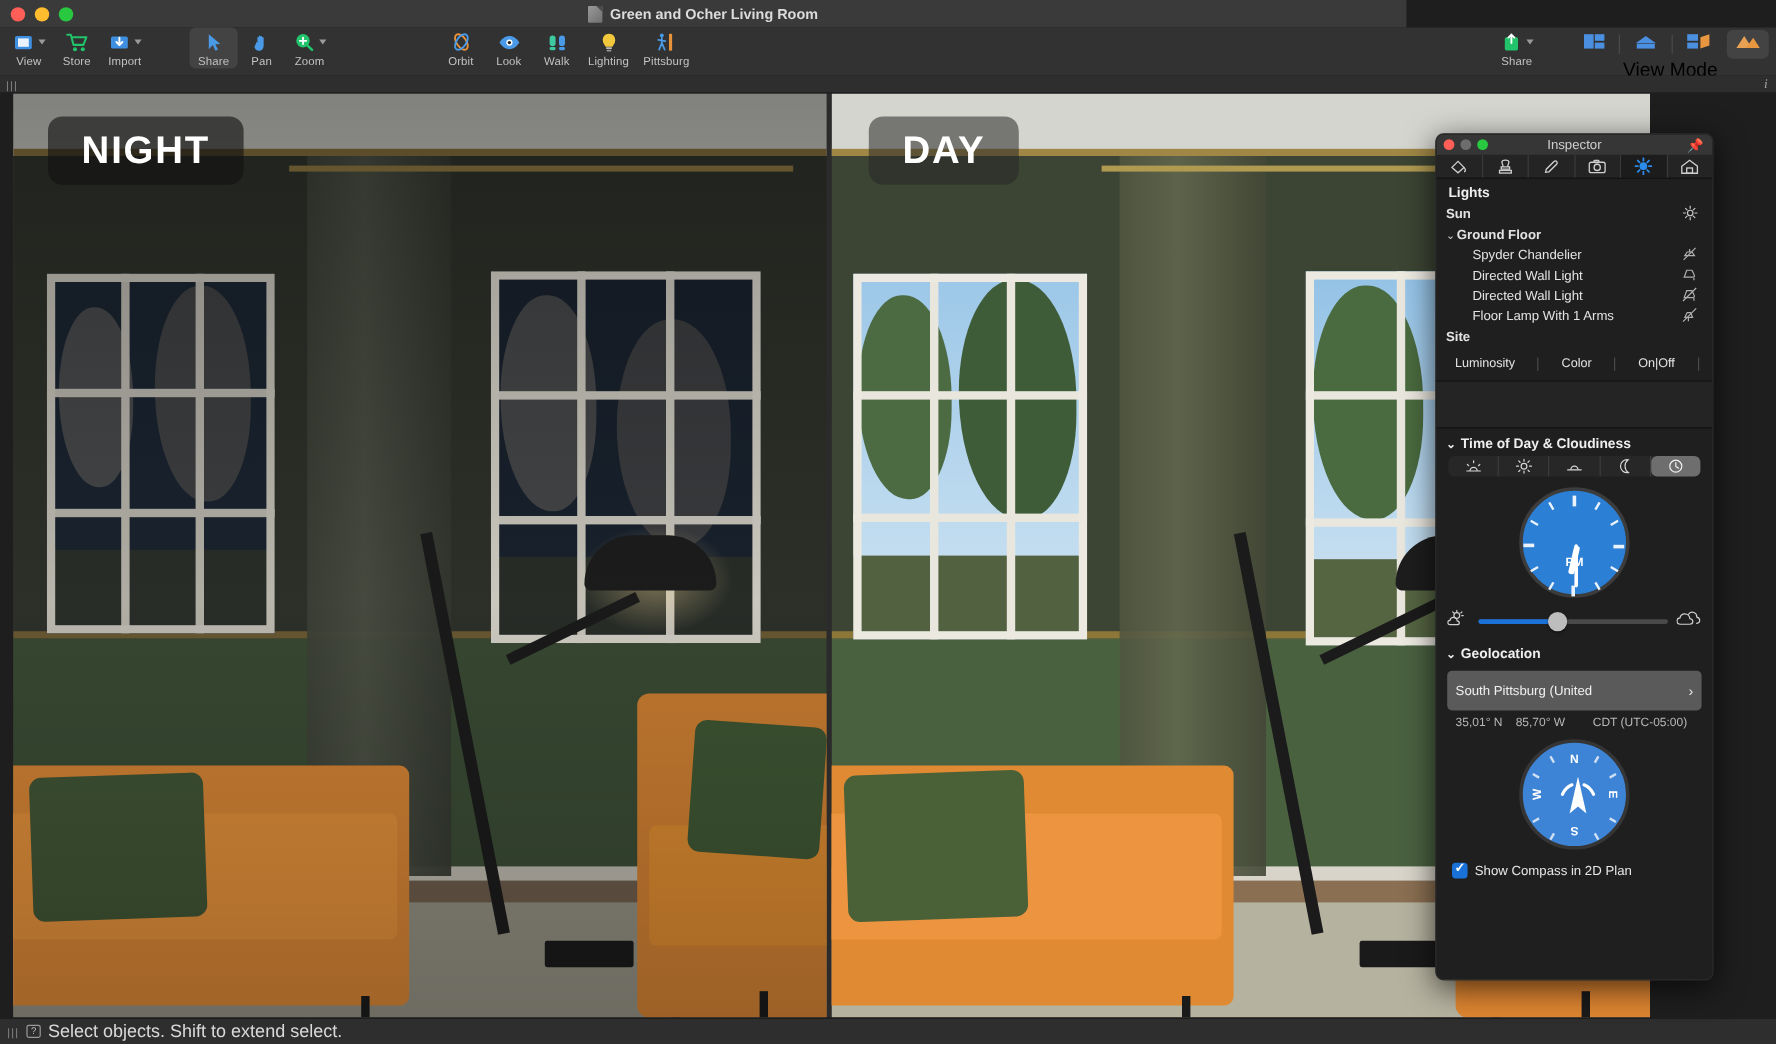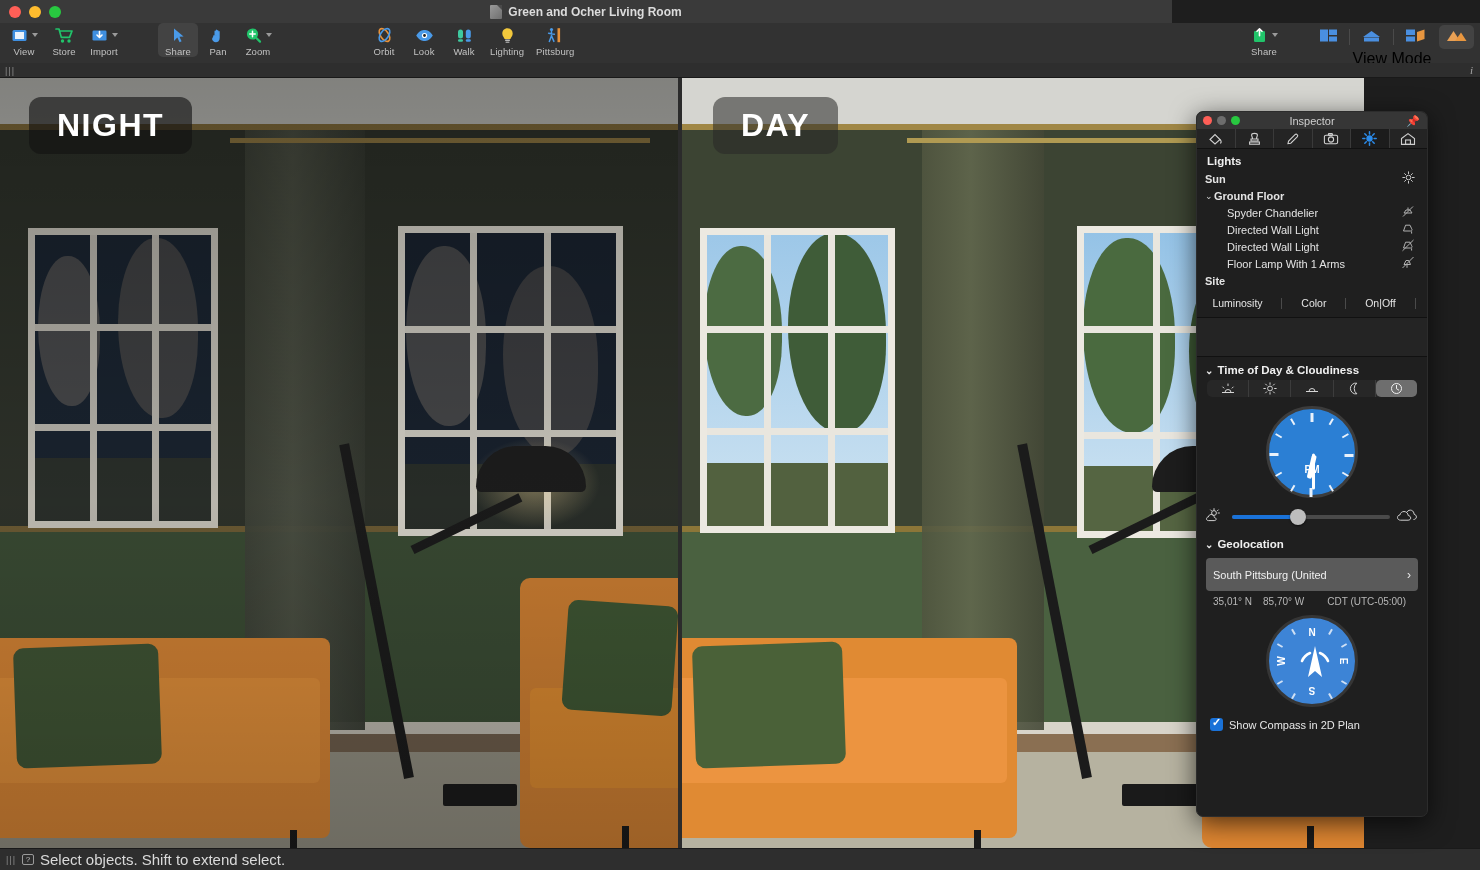--- a/index.html
+++ b/index.html
@@ -47,21 +47,21 @@
 
   
   .rulerrow {
     position:absolute; left:0; top:63px; width:1480px; height:15px;
     background:#2e2e2e; border-bottom:1px solid #191919;
   }
   .grip { position:absolute; left:5px; top:3px; font-size:9px; color:#8a8a8a; letter-spacing:1px; }
   .infoI { position:absolute; right:7px; top:1px; font-size:11px; color:#a8a8a8; font-style:italic; font-family:"Liberation Serif",serif;}
 
   
-  .views { position:absolute; left:0; top:78px; width:1364px; height:770px; display:flex;text-align:center; }
+  .views { position:absolute; left:11px; top:78px; width:1364px; height:770px; display:flex;text-align:center; }
   .view { position:relative; overflow:hidden; }
   .view.night { width:736px; }
   .view.divider { width:4px; background:#2b2b2b; }
   .view.day { width:740px; }
 
   .badge {
     position:absolute; top:19px; left:29px;
     background:rgba(18,18,18,.62); border-radius:12px;
     padding:10px 28px; color:#fff; font-size:32px; font-weight:bold; letter-spacing:1.5px;
     z-index:9;

